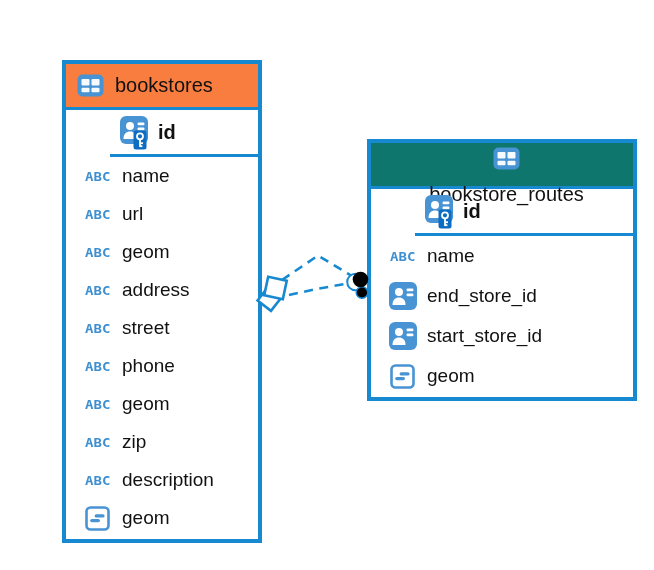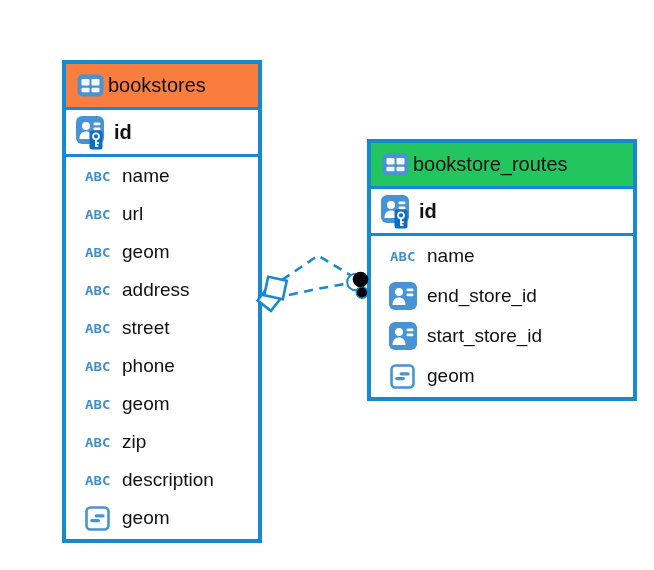--- a/index.html
+++ b/index.html
@@ -4,27 +4,27 @@
 <style>
   html,body{margin:0;padding:0;}
   body{width:654px;height:570px;background:#ffffff;overflow:hidden;
        font-family:"Liberation Sans", sans-serif;color:#111;}
   .canvas{position:relative;width:654px;height:570px;background:#ffffff;}
 
   .er-table{position:absolute;background:#fff;border:4px solid #1789d0;box-sizing:border-box;}
   #table-bookstores{left:62px;top:60px;width:200px;height:483px;}
   #table-bookstore-routes{left:367px;top:139px;width:270px;height:262px;}
 
-  .tbl-header{display:flex;align-items:center;gap:2px;padding-left:9px;height:43px;
+  .tbl-header{display:flex;align-items:center;gap:9px;padding-left:9px;height:43px;
               border-bottom:3px solid #1789d0;font-size:20px;}
   #table-bookstores .tbl-header{background:#f87d3e;}
-  #table-bookstore-routes .tbl-header{background:#22c55e;}
+  #table-bookstore-routes .tbl-header{background:#0f766e;flex-direction:column;}
 
   .pk-row{display:flex;align-items:center;gap:9px;padding-left:8px;height:44px;
-          border-bottom:3px solid #1789d0;font-weight:700;font-size:20px;}
+          border-bottom:3px solid #1789d0;font-weight:700;font-size:20px;margin-left:44px;}
   .col-row{display:flex;align-items:center;gap:9px;padding-left:16px;height:38px;font-size:19px;}
   #table-bookstore-routes .col-row{height:40px;}
 
   .icon-cell{flex:0 0 31px;width:31px;display:flex;align-items:center;justify-content:center;}
   .pk-row .icon-cell{align-items:flex-start;height:34px;padding-top:1px;}
 
   .abc{color:#4090cf;font-family:"DejaVu Sans Mono", monospace;font-weight:700;
        font-size:13px;letter-spacing:0px;transform:scaleX(1.08);display:inline-block;}
 
   .relation-svg{position:absolute;left:0;top:0;pointer-events:none;}

